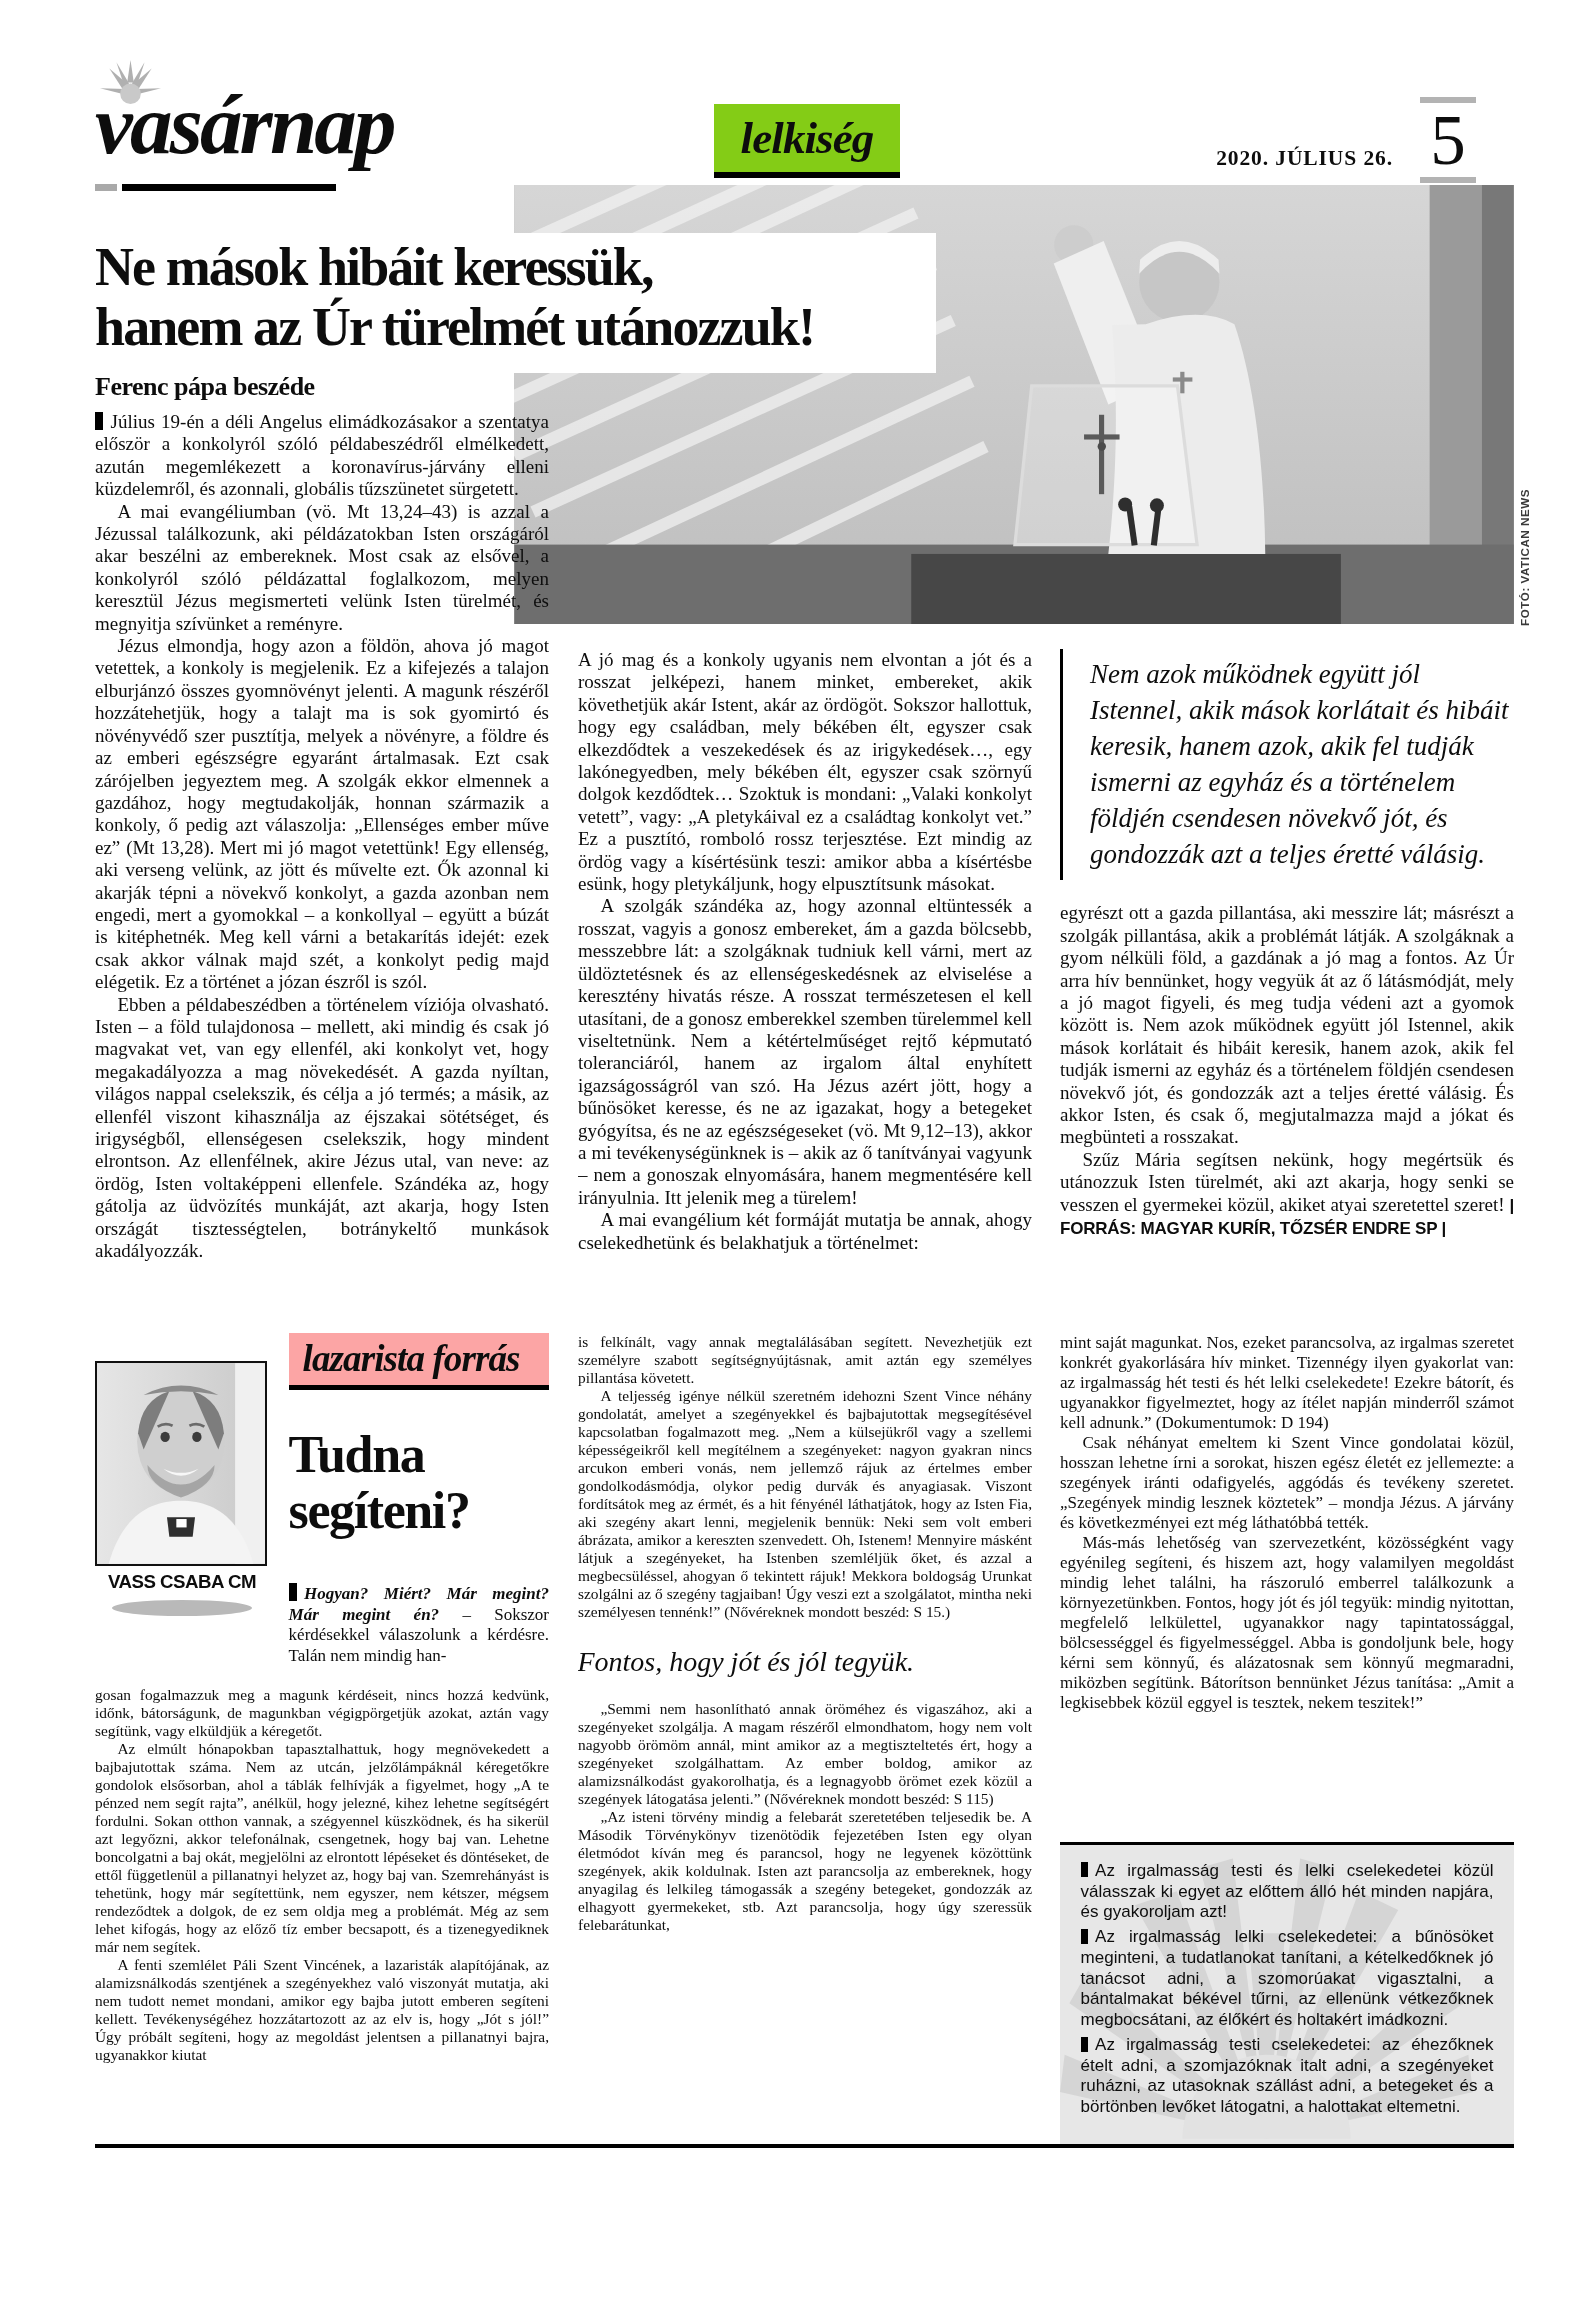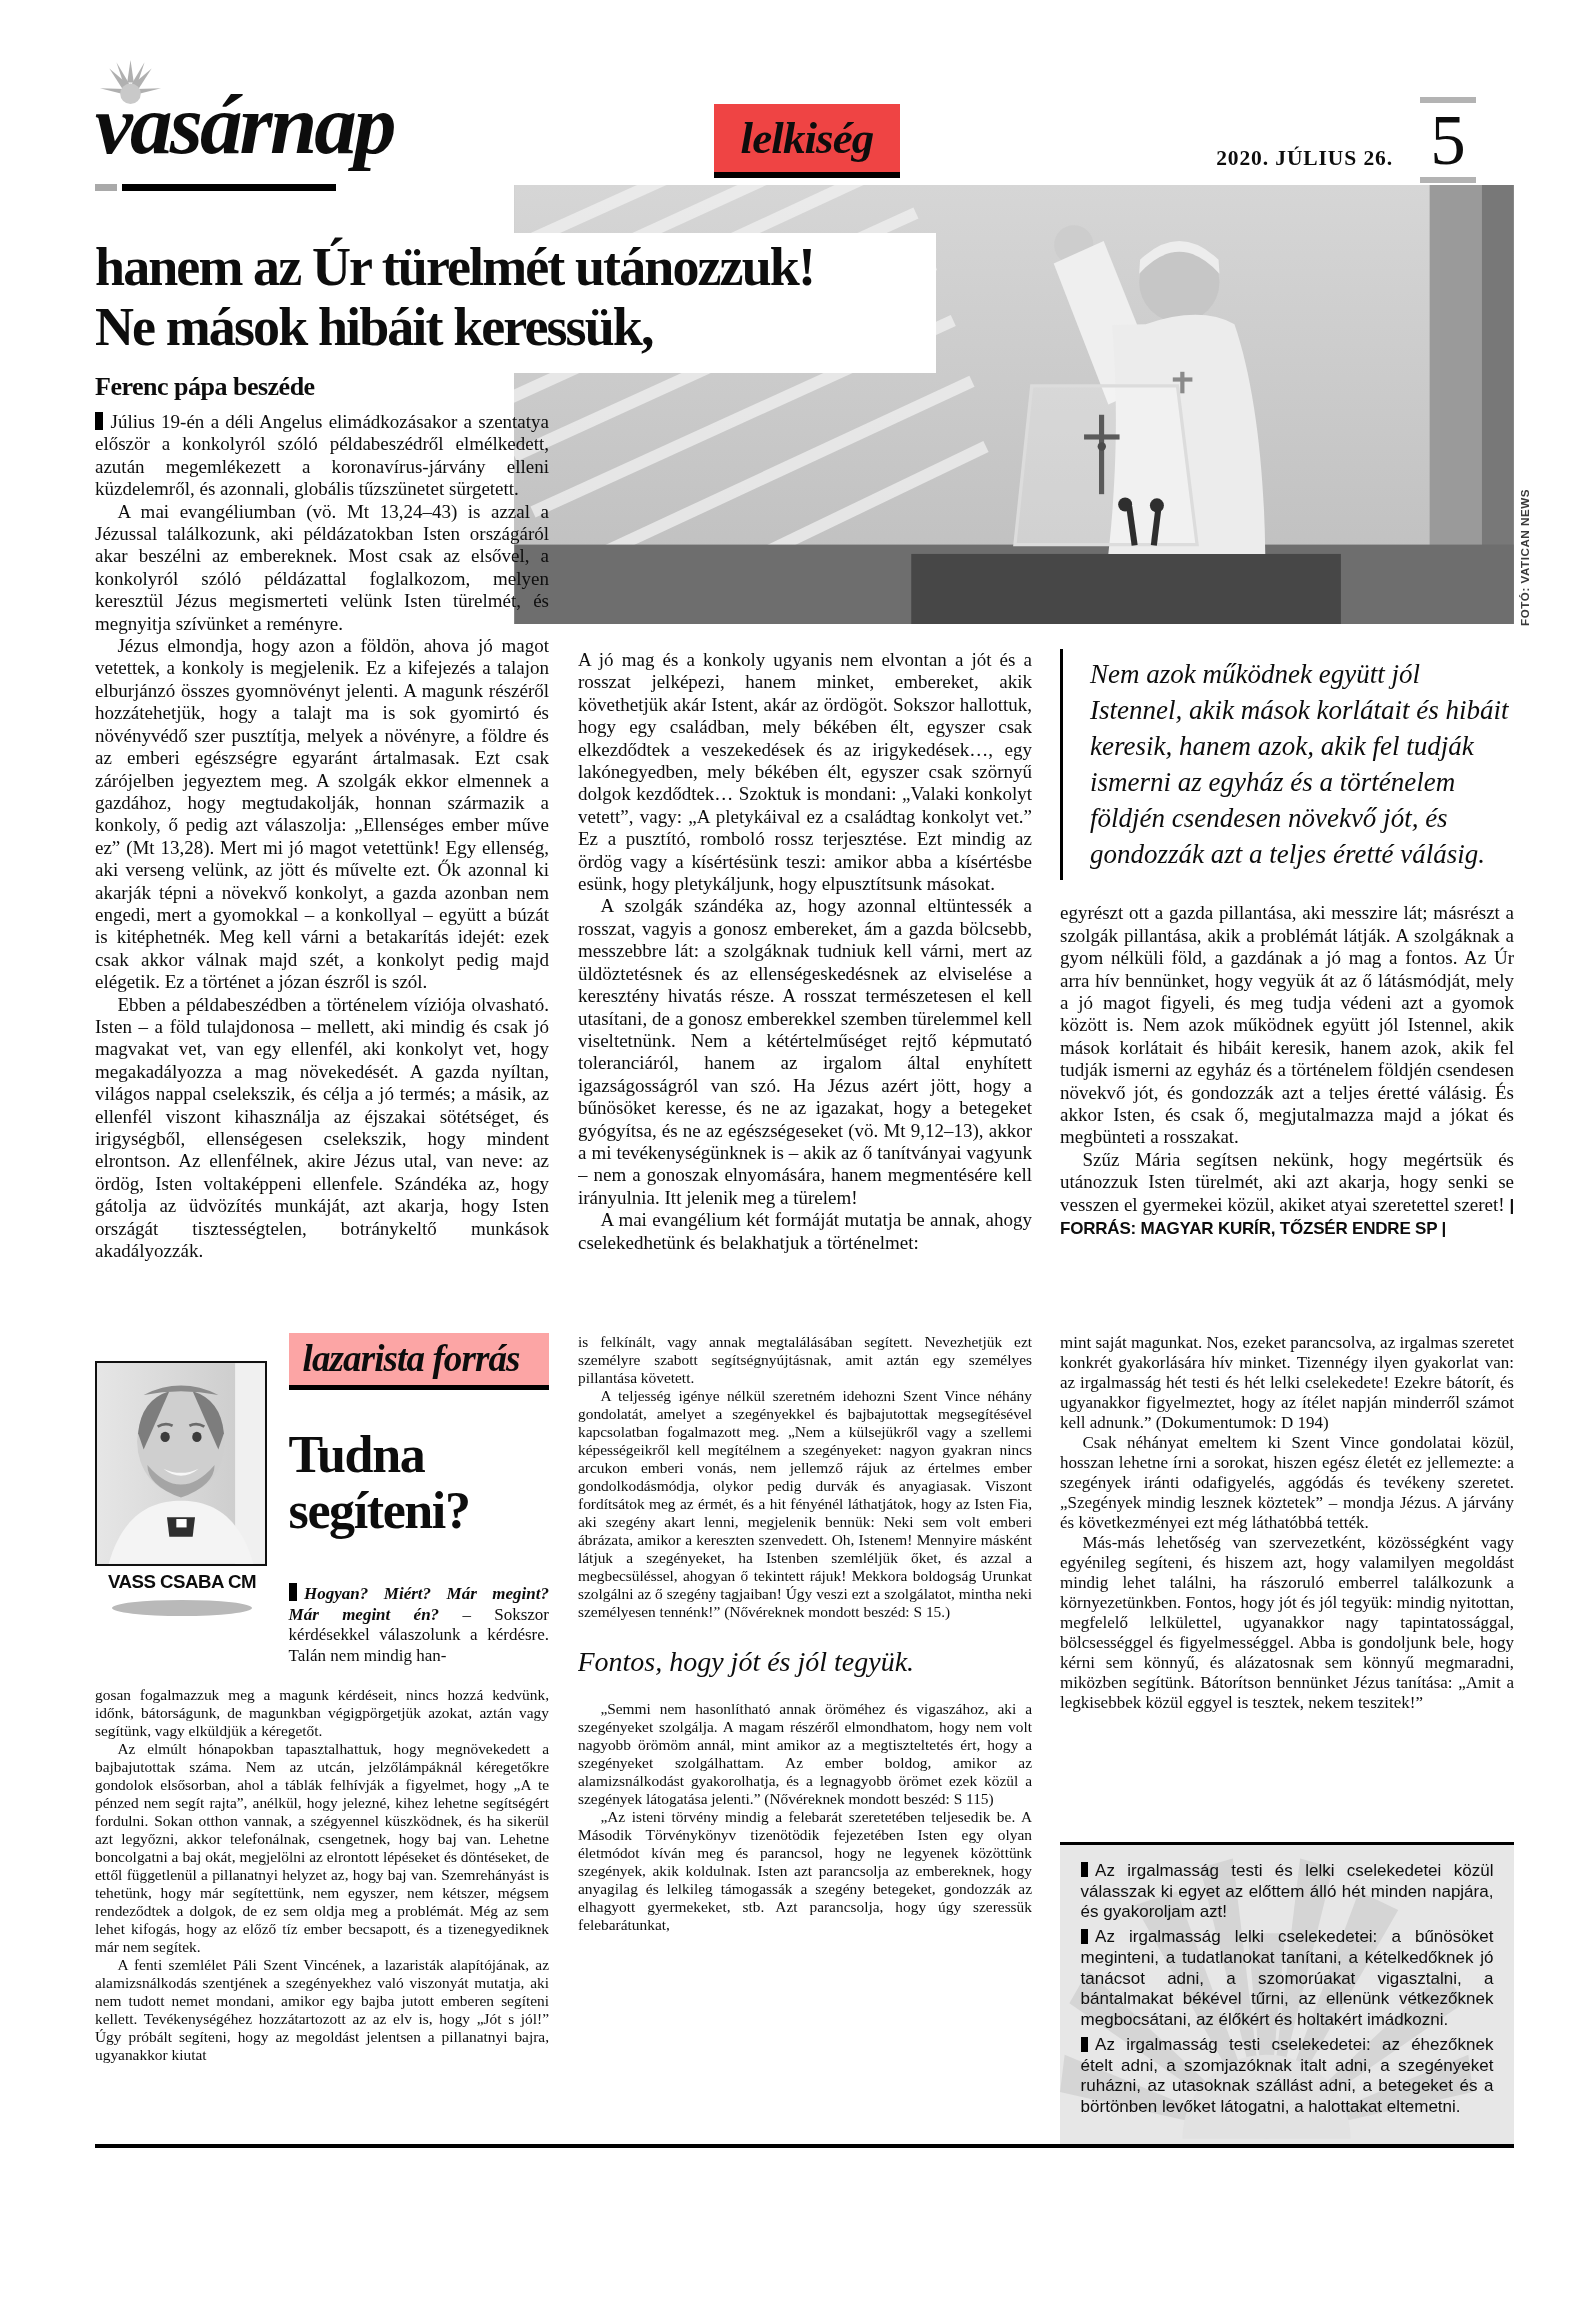--- a/index.html
+++ b/index.html
@@ -8,21 +8,21 @@
   .abs{position:absolute;}
 
   
   .masthead-wrap{left:95px;top:82px;width:299px;height:112px;}
   .masthead{position:absolute;left:0;top:0;font-size:85px;line-height:85px;font-style:italic;
             font-weight:bold;letter-spacing:-2.8px;z-index:2;}
   .masthead-underline{position:absolute;left:27px;top:102px;width:214px;height:7px;background:#000;z-index:1;}
   .masthead-underline-stub{position:absolute;left:0;top:102px;width:22.4px;height:7px;background:#a9a9a9;z-index:1;}
   .masthead-sun{position:absolute;left:4.7px;top:-22.4px;z-index:0;}
 
-  .section-label{left:714px;top:104px;width:186px;height:68px;background:#ef4444;
+  .section-label{left:714px;top:104px;width:186px;height:68px;background:#84cc16;
                  border-bottom:6.5px solid #000;display:flex;align-items:center;justify-content:center;}
   .section-label span{font-size:45px;font-style:italic;font-weight:bold;letter-spacing:-0.9px;}
 
   .edition-date{left:1150px;top:146px;width:243px;text-align:right;font-size:21.5px;font-weight:bold;
                 letter-spacing:0.9px;}
   .pagenum-wrap{left:1420px;top:97px;width:56px;text-align:center;}
   .pagenum-bar{height:6px;background:#b3b3b3;}
   .pagenum{font-size:71px;line-height:74px;font-weight:400;}
 
   
@@ -165,22 +165,22 @@
         <rect x="1316" y="688" width="13" height="84" transform="rotate(-8 1322 730)"></rect>
         <circle cx="1308" cy="684" r="15"></circle>
         <rect x="1368" y="690" width="13" height="82" transform="rotate(7 1374 730)"></rect>
         <circle cx="1376" cy="686" r="15"></circle>
       </g>
     </svg>
   </div>
   <div class="abs photo-credit">FOTÓ: VATICAN NEWS</div>
 
   <div class="abs headline-box">
+    <div class="headline">Ne mások hibáit keressük,</div>
     <div class="headline">hanem az Úr türelmét utánozzuk!</div>
-    <div class="headline">Ne mások hibáit keressük,</div>
   </div>
   <div class="abs kicker">Ferenc pápa beszéde</div>
 
   <div class="abs topcol1 bodytext">
     <p><span class="bar-marker"></span><span>Július 19-én a déli Angelus elimádkozásakor a szentatya először a konkolyról szóló példabeszédről elmélkedett, azután megemlékezett a koronavírus-járvány elleni küzdelemről, és azonnali, globális tűzszünetet sürgetett.</span></p>
     <p class="ind">A mai evangéliumban (vö. Mt 13,24–43) is azzal a Jézussal találkozunk, aki példázatokban Isten országáról akar beszélni az embereknek. Most csak az elsővel, a konkolyról szóló példázattal foglalkozom, melyen keresztül Jézus megismerteti velünk Isten türelmét, és megnyitja szívünket a reményre.</p>
     <p class="ind">Jézus elmondja, hogy azon a földön, ahova jó magot vetettek, a konkoly is megjelenik. Ez a kifejezés a talajon elburjánzó összes gyomnövényt jelenti. A magunk részéről hozzátehetjük, hogy a talajt ma is sok gyomirtó és növényvédő szer pusztítja, melyek a növényre, a földre és az emberi egészségre egyaránt ártalmasak. Ezt csak zárójelben jegyeztem meg. A szolgák ekkor elmennek a gazdához, hogy megtudakolják, honnan származik a konkoly, ő pedig azt válaszolja: „Ellenséges ember műve ez” (Mt 13,28). Mert mi jó magot vetettünk! Egy ellenség, aki verseng velünk, az jött és művelte ezt. Ők azonnal ki akarják tépni a növekvő konkolyt, a gazda azonban nem engedi, mert a gyomokkal – a konkollyal – együtt a búzát is kitéphetnék. Meg kell várni a betakarítás idejét: ezek csak akkor válnak majd szét, a konkolyt pedig majd elégetik. Ez a történet a józan észről is szól.</p>
     <p class="ind">Ebben a példabeszédben a történelem víziója olvasható. Isten – a föld tulajdonosa – mellett, aki mindig és csak jó magvakat vet, van egy ellenfél, aki konkolyt vet, hogy megakadályozza a mag növekedését. A gazda nyíltan, világos nappal cselekszik, és célja a jó termés; a másik, az ellenfél viszont kihasználja az éjszakai sötétséget, és irigységből, ellenségesen cselekszik, hogy mindent elrontson. Az ellenfélnek, akire Jézus utal, van neve: az ördög, Isten voltaképpeni ellenfele. Szándéka az, hogy gátolja az üdvözítés munkáját, azt akarja, hogy Isten országát tisztességtelen, botránykeltő munkások akadályozzák.</p>
   </div>
 

